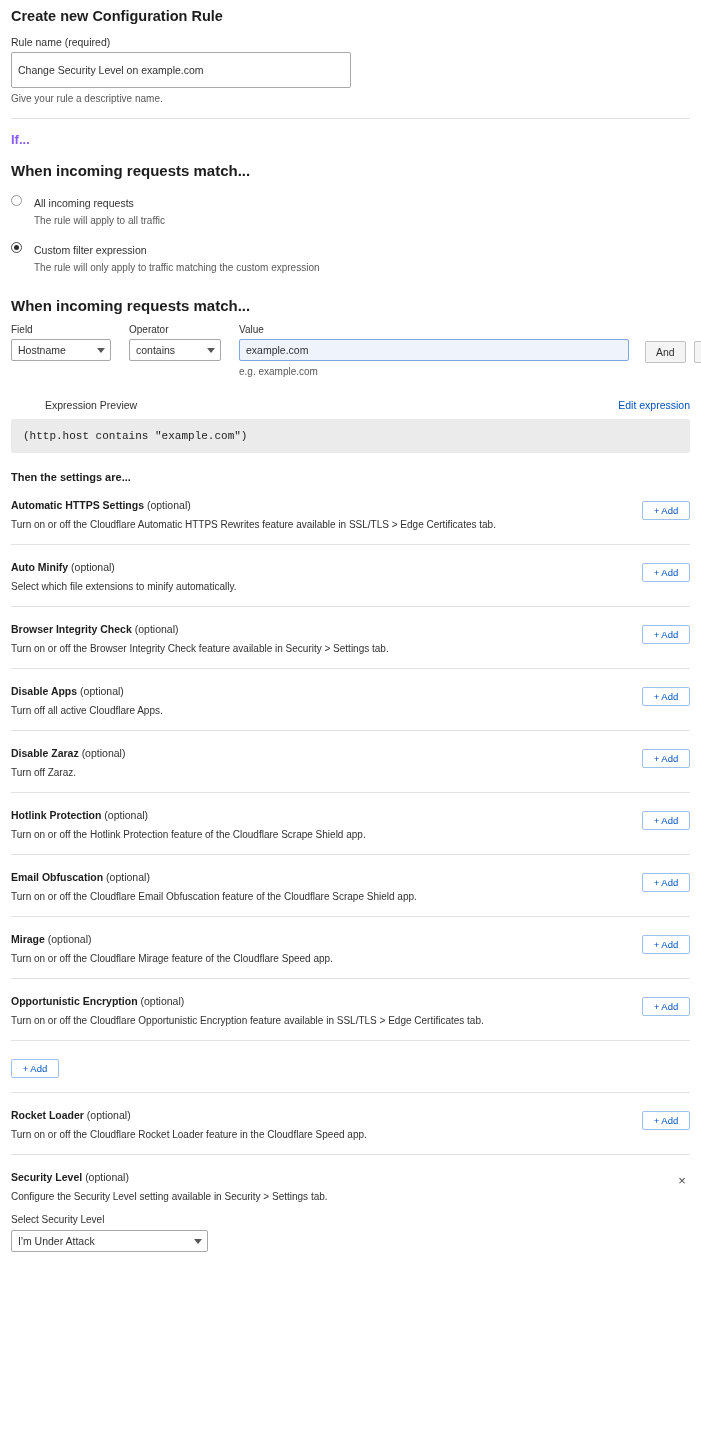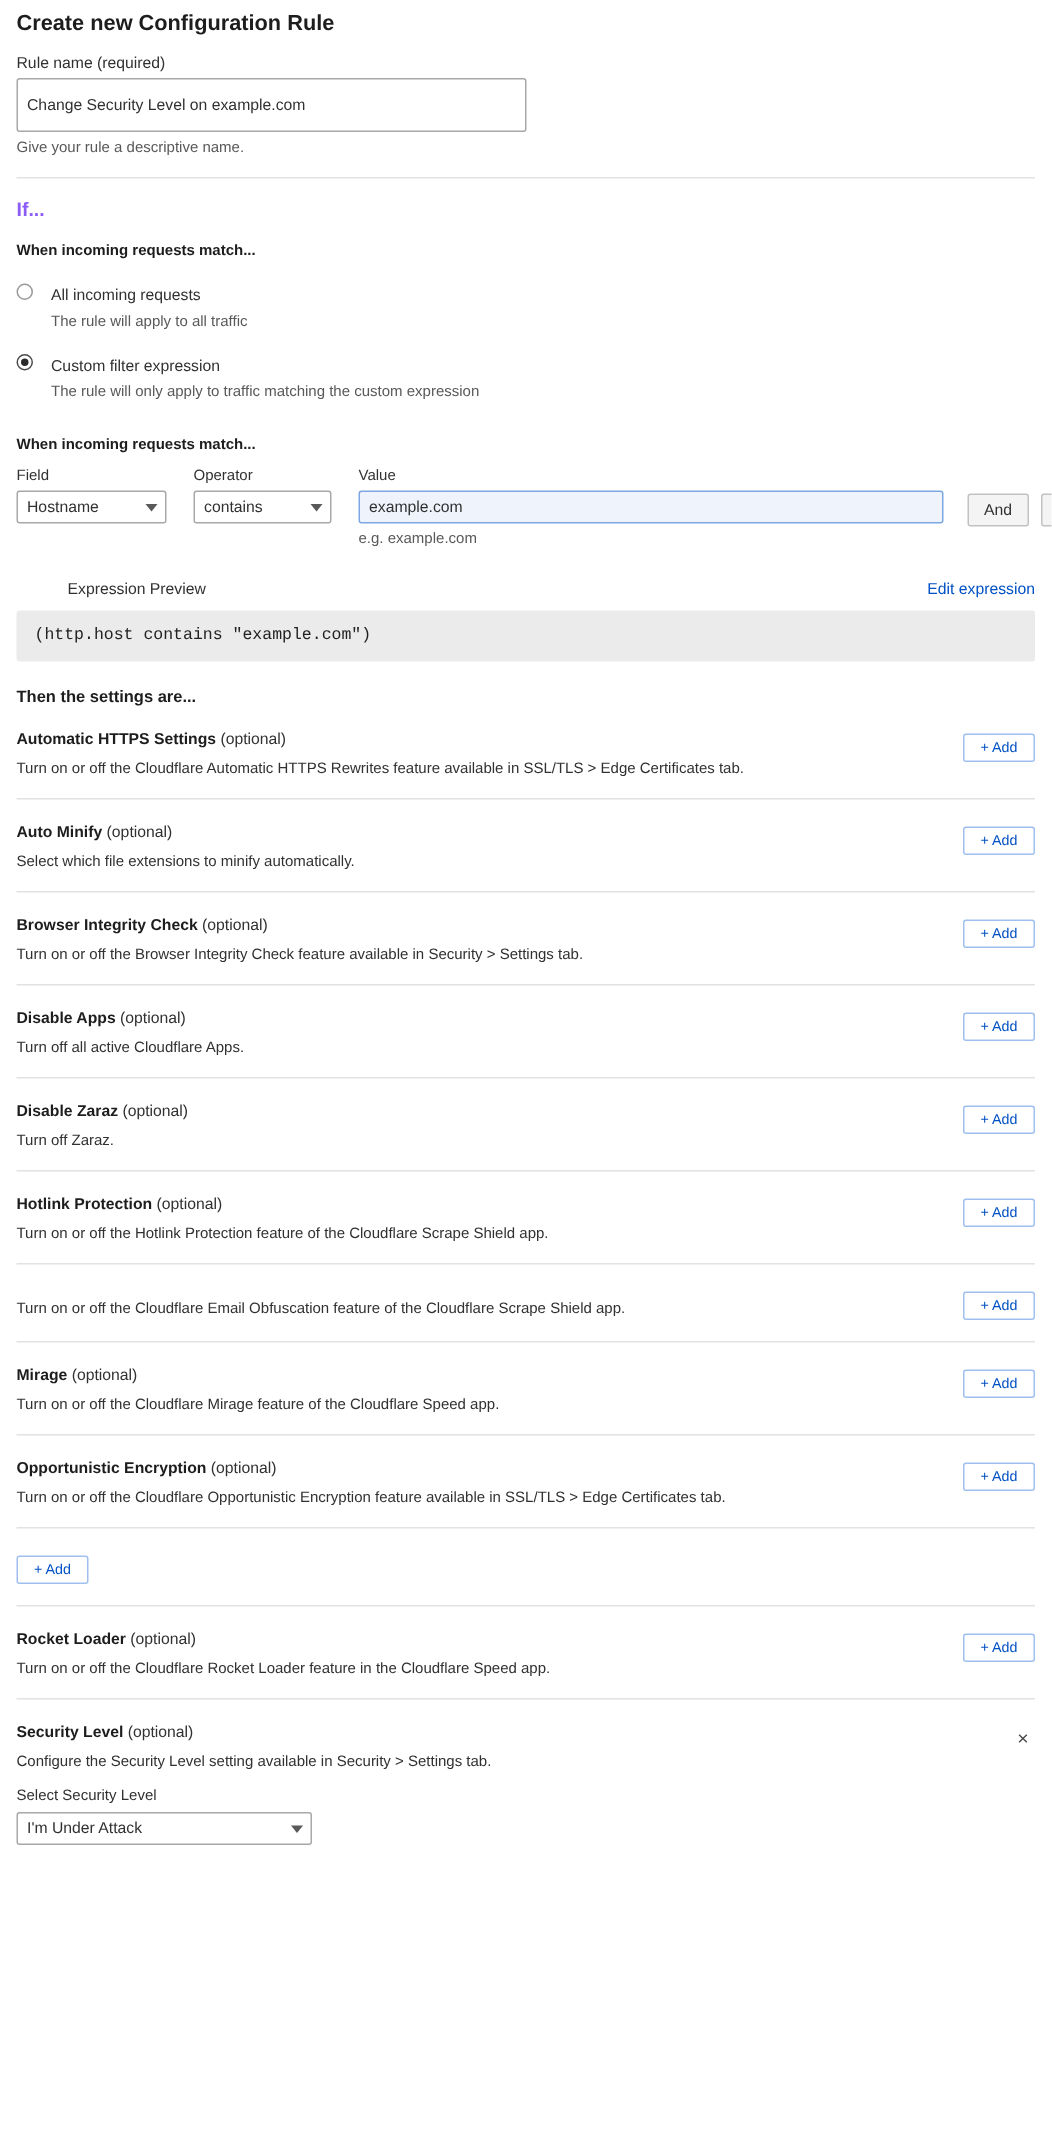--- a/index.html
+++ b/index.html
@@ -52,21 +52,21 @@
     border-top: 1px solid #e2e2e2;
     margin: 14px 0 0 0;
   }
   .section-title {
     font-size: 13px;
     font-weight: bold;
     color: #8b5cf6;
     margin: 13px 0 0 0;
   }
   .sub-title {
-    font-size: 10px;
+    font-size: 15px;
     font-weight: bold;
     color: #1d1d1d;
     margin: 15px 0 0 0;
   }
   .radio-row {
     display: flex;
     align-items: flex-start;
     margin-top: 14px;
   }
   .radio {
@@ -388,20 +388,24 @@
         <span>Hotlink Protection</span>
         <span class="optional">(optional)</span>
       </div>
       <div class="setting-desc">Turn on or off the Hotlink Protection feature of the Cloudflare Scrape Shield app.</div>
     </div>
     <button class="add-btn">+ Add</button>
   </div>
 
   <div class="setting-row">
     <div class="setting-text">
+      <div class="setting-name">
+        <span>Email Obfuscation</span>
+        <span class="optional">(optional)</span>
+      </div>
       <div class="setting-desc">Turn on or off the Cloudflare Email Obfuscation feature of the Cloudflare Scrape Shield app.</div>
     </div>
     <button class="add-btn">+ Add</button>
   </div>
 
   <div class="setting-row">
     <div class="setting-text">
       <div class="setting-name">
         <span>Mirage</span>
         <span class="optional">(optional)</span>

